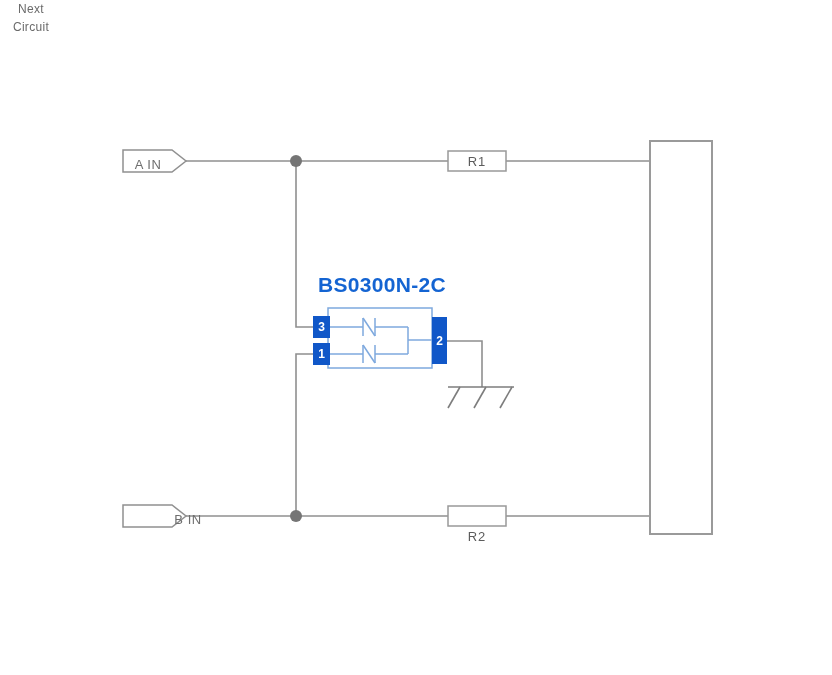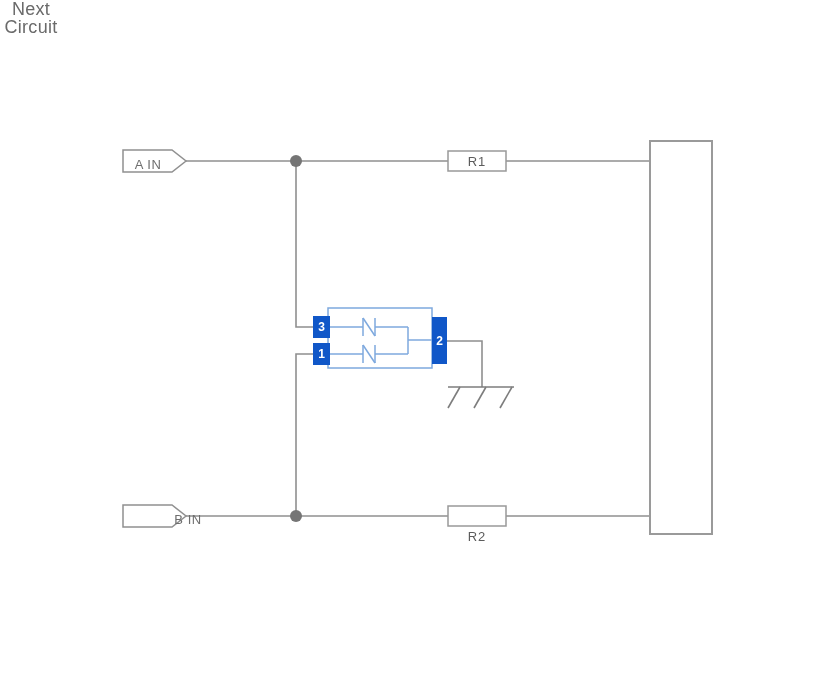--- a/index.html
+++ b/index.html
@@ -9,21 +9,21 @@
   }
   .stage svg{position:absolute;left:0;top:0;}
   .lbl{position:absolute;display:flex;align-items:center;justify-content:center;
        color:#6e6e6e;font-size:13px;letter-spacing:0.5px;}
   .tag-label{left:123px;width:50px;height:28px;}
   .tag-label.a{top:150px;}
   .tag-label.b{top:505px;padding-left:40px;}
   .res-label{left:448px;width:58px;height:20px;color:#5c5c5c;letter-spacing:1px;}
   .res-label.r1{top:151px;border-radius:7px;}
   .res-label.r2{top:526px;}
-  .next-label{left:650px;top:320px;width:62px;color:#6a6a6a;font-size:18px;
+  .next-label{left:650px;top:320px;width:62px;color:#6a6a6a;font-size:12px;
               line-height:18px;display:block;text-align:center;letter-spacing:0.3px;}
   .part-title{position:absolute;left:318px;top:273px;width:160px;
               color:#1464d2;font-size:21px;font-weight:600;letter-spacing:0.3px;}
   .pin-num{position:absolute;display:flex;align-items:center;justify-content:center;
            color:#ffffff;font-size:12px;font-weight:600;}
   .pin-num.p3{left:313px;top:316px;width:17px;height:22px;}
   .pin-num.p1{left:313px;top:343px;width:17px;height:22px;}
   .pin-num.p2{left:432px;top:317px;width:15px;height:47px;}
 </style>
 </head>
@@ -89,20 +89,21 @@
       <path d="M512,387 L500,408"></path>
     </g>
   </svg>
 
   <div class="lbl tag-label a">A IN</div>
   <div class="lbl tag-label b">B IN</div>
 
   <div class="lbl res-label r1">R1</div>
   <div class="lbl res-label r2">R2</div>
 
+  <div class="part-title">BS0300N-2C</div>
 
   <div class="pin-num p3">3</div>
   <div class="pin-num p1">1</div>
   <div class="pin-num p2">2</div>
 
   <div class="next-label">
     <span>Next</span><br>
     <span>Circuit</span>
   </div>
 

